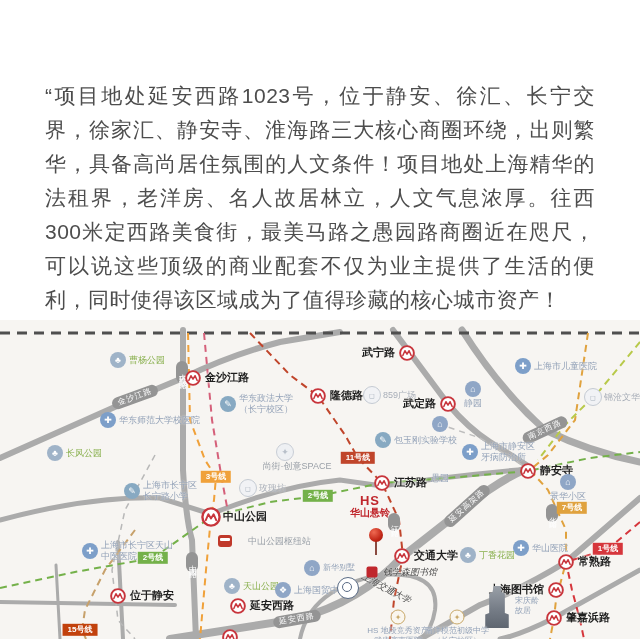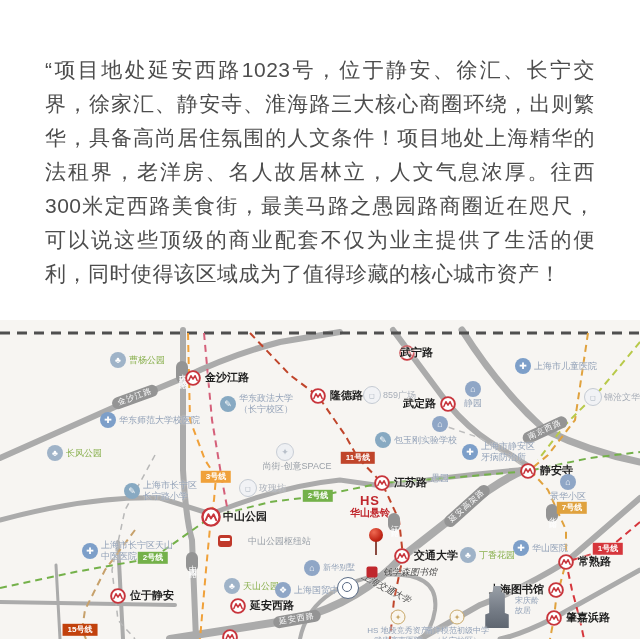--- a/index.html
+++ b/index.html
@@ -1,19 +1,19 @@
 <!DOCTYPE html>
 <html><head>
 <meta charset="utf-8">
 <style>
   html,body{margin:0;padding:0;background:#fff;}
   body{width:640px;height:639px;overflow:hidden;font-family:"Liberation Sans",sans-serif;position:relative;}
 
   
-  .article{padding:53px 45px 0 45px;}
+  .article{padding:53px 45px 0 45px;margin-top:26px;}
   .article p{
     margin:0;color:#4d4d4d;font-size:21px;line-height:34px;
     letter-spacing:.5px;text-align:justify;font-weight:400;
   }
 
   
   .map{position:absolute;left:0;top:320px;width:640px;height:319px;background:#f7f5f2;overflow:hidden;}
   .map svg.layer{position:absolute;left:0;top:0;}
   .ov{position:absolute;left:0;top:0;width:640px;height:319px;}
 
@@ -125,21 +125,21 @@
       <div class="linebadge" style="left: 608px; top: 229px; background: rgb(214, 54, 60);">1号线</div>
       <div class="station" style="left: 193px; top: 58px;"><svg viewBox="0 0 20 20" width="16" height="16">
           <circle cx="10" cy="10" r="8.6" fill="#fff" stroke="#c8353c" stroke-width="2.4"></circle>
           <path d="M4.8 13.2 L7.4 7.2 L10 11.4 L12.6 7.2 L15.2 13.2" fill="none" stroke="#c8353c" stroke-width="1.9" stroke-linecap="round" stroke-linejoin="round"></path>
         </svg></div>
       <div class="st-label" style="top: 52px; left: 205px;">金沙江路</div>
       <div class="station" style="left: 407px; top: 33px;"><svg viewBox="0 0 20 20" width="16" height="16">
           <circle cx="10" cy="10" r="8.6" fill="#fff" stroke="#c8353c" stroke-width="2.4"></circle>
           <path d="M4.8 13.2 L7.4 7.2 L10 11.4 L12.6 7.2 L15.2 13.2" fill="none" stroke="#c8353c" stroke-width="1.9" stroke-linecap="round" stroke-linejoin="round"></path>
         </svg></div>
-      <div class="st-label" style="top: 27px; left: 395px; transform: translateX(-100%); margin-left: 38px;">武宁路</div>
+      <div class="st-label" style="top: 27px; left: 395px; transform: translateX(-100%);">武宁路</div>
       <div class="station" style="left: 318px; top: 76px;"><svg viewBox="0 0 20 20" width="16" height="16">
           <circle cx="10" cy="10" r="8.6" fill="#fff" stroke="#c8353c" stroke-width="2.4"></circle>
           <path d="M4.8 13.2 L7.4 7.2 L10 11.4 L12.6 7.2 L15.2 13.2" fill="none" stroke="#c8353c" stroke-width="1.9" stroke-linecap="round" stroke-linejoin="round"></path>
         </svg></div>
       <div class="st-label" style="top: 70px; left: 330px;">隆德路</div>
       <div class="station" style="left: 448px; top: 84px;"><svg viewBox="0 0 20 20" width="16" height="16">
           <circle cx="10" cy="10" r="8.6" fill="#fff" stroke="#c8353c" stroke-width="2.4"></circle>
           <path d="M4.8 13.2 L7.4 7.2 L10 11.4 L12.6 7.2 L15.2 13.2" fill="none" stroke="#c8353c" stroke-width="1.9" stroke-linecap="round" stroke-linejoin="round"></path>
         </svg></div>
       <div class="st-label" style="top: 78px; left: 436px; transform: translateX(-100%);">武定路</div>

